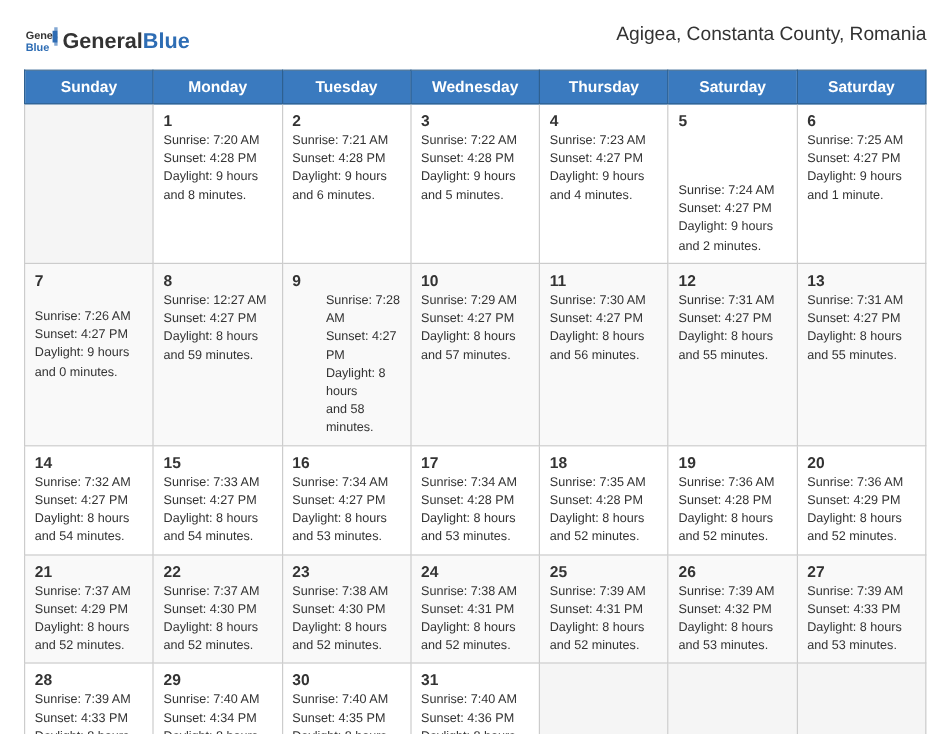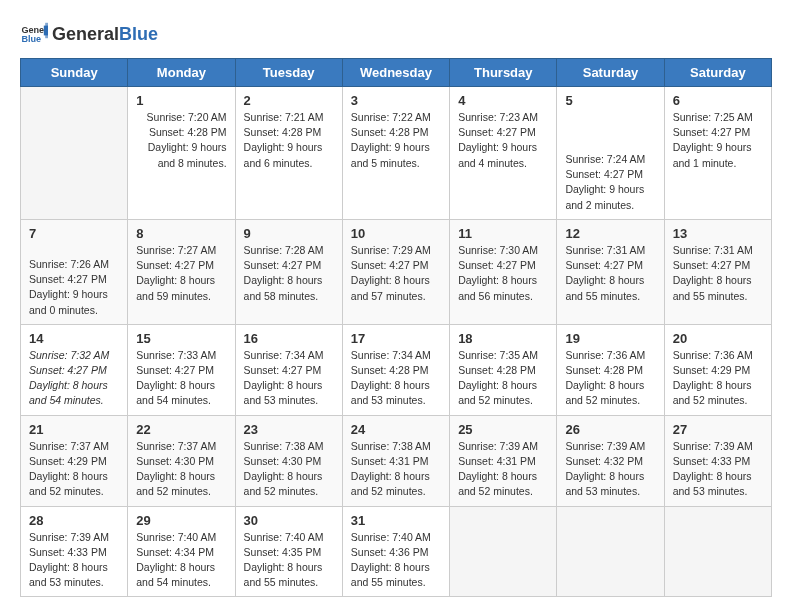--- a/index.html
+++ b/index.html
@@ -100,41 +100,42 @@
       <polygon points="36,4 42,4 42,26 36,26" fill="#2e6db4" opacity="0.6"></polygon>
     </svg>
     <div>
       <div style="display:flex; align-items:baseline; gap:0;">
         <span class="logo-text-general">General</span>
           <span class="logo-text-blue">Blue</span>
       </div>
     </div>
   </div>
   <div class="title-area">
+    <div class="location-title">Agigea, Constanta County, Romania</div>
   </div>
 </div>
 
 <table>
   <thead>
     <tr>
     <th>Sunday</th>
         <th>Monday</th>
         <th>Tuesday</th>
         <th>Wednesday</th>
         <th>Thursday</th>
         <th>Saturday</th>
         <th>Saturday</th>
       </tr>
   </thead>
   <tbody id="calendar-body">
   <tr>
         <td class="empty"></td>
         <td>
           <span class="day-number">1</span>
-          <div class="day-info" style="white-space: pre-line; text-align: right;">Sunrise: 7:20 AM
+          <div class="day-info" style="white-space: pre-line;">Sunrise: 7:20 AM
 Sunset: 4:28 PM
 Daylight: 9 hours
 and 8 minutes.</div>
         </td>
         <td>
           <span class="day-number">2</span>
           <div class="day-info" style="white-space: pre-line;">Sunrise: 7:21 AM
 Sunset: 4:28 PM
 Daylight: 9 hours
 and 6 minutes.</div>
@@ -171,28 +172,28 @@
       <tr>
         <td>
           <span class="day-number">7</span>
           <div class="day-info" style="white-space: pre-line; margin-top: 16px;">Sunrise: 7:26 AM
 Sunset: 4:27 PM
 Daylight: 9 hours
 and 0 minutes.</div>
         </td>
         <td>
           <span class="day-number">8</span>
-          <div class="day-info" style="white-space: pre-line;">Sunrise: 7:27 AM
+          <div class="day-info" style="white-space: pre-line;">Sunrise: 12:27 AM
 Sunset: 4:27 PM
 Daylight: 8 hours
 and 59 minutes.</div>
         </td>
         <td>
           <span class="day-number">9</span>
-          <div class="day-info" style="white-space: pre-line;">Sunrise: 7:28 AM
+          <div class="day-info" style="white-space: pre-line; margin-left: 28px;">Sunrise: 7:28 AM
 Sunset: 4:27 PM
 Daylight: 8 hours
 and 58 minutes.</div>
         </td>
         <td>
           <span class="day-number">10</span>
           <div class="day-info" style="white-space: pre-line;">Sunrise: 7:29 AM
 Sunset: 4:27 PM
 Daylight: 8 hours
 and 57 minutes.</div>
@@ -215,21 +216,21 @@
           <span class="day-number">13</span>
           <div class="day-info" style="white-space: pre-line;">Sunrise: 7:31 AM
 Sunset: 4:27 PM
 Daylight: 8 hours
 and 55 minutes.</div>
         </td>
       </tr>
       <tr>
         <td>
           <span class="day-number">14</span>
-          <div class="day-info" style="white-space: pre-line; font-style: italic;">Sunrise: 7:32 AM
+          <div class="day-info" style="white-space: pre-line;">Sunrise: 7:32 AM
 Sunset: 4:27 PM
 Daylight: 8 hours
 and 54 minutes.</div>
         </td>
         <td>
           <span class="day-number">15</span>
           <div class="day-info" style="white-space: pre-line;">Sunrise: 7:33 AM
 Sunset: 4:27 PM
 Daylight: 8 hours
 and 54 minutes.</div>

